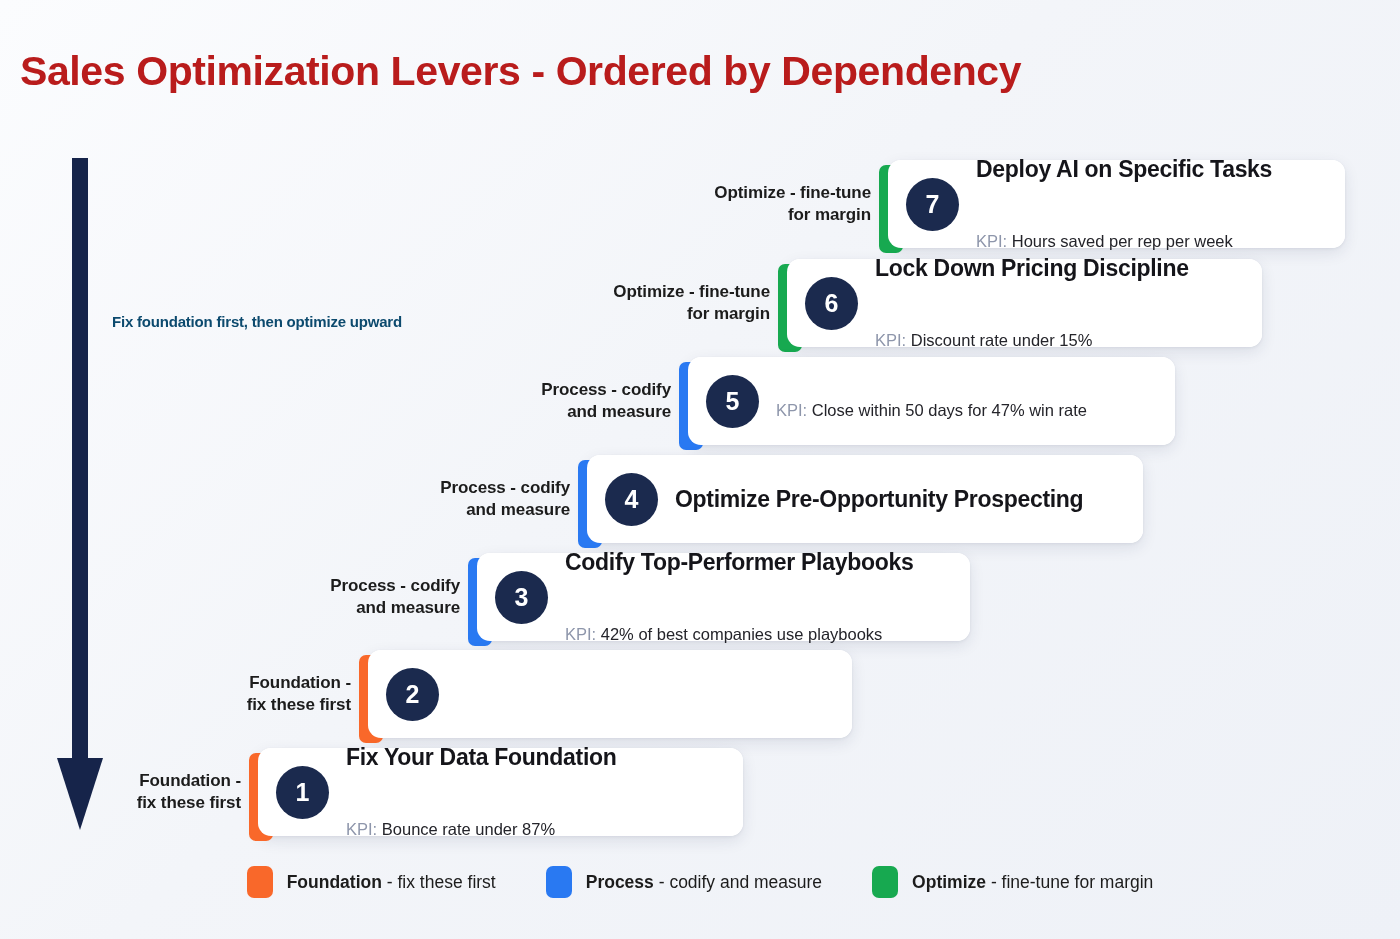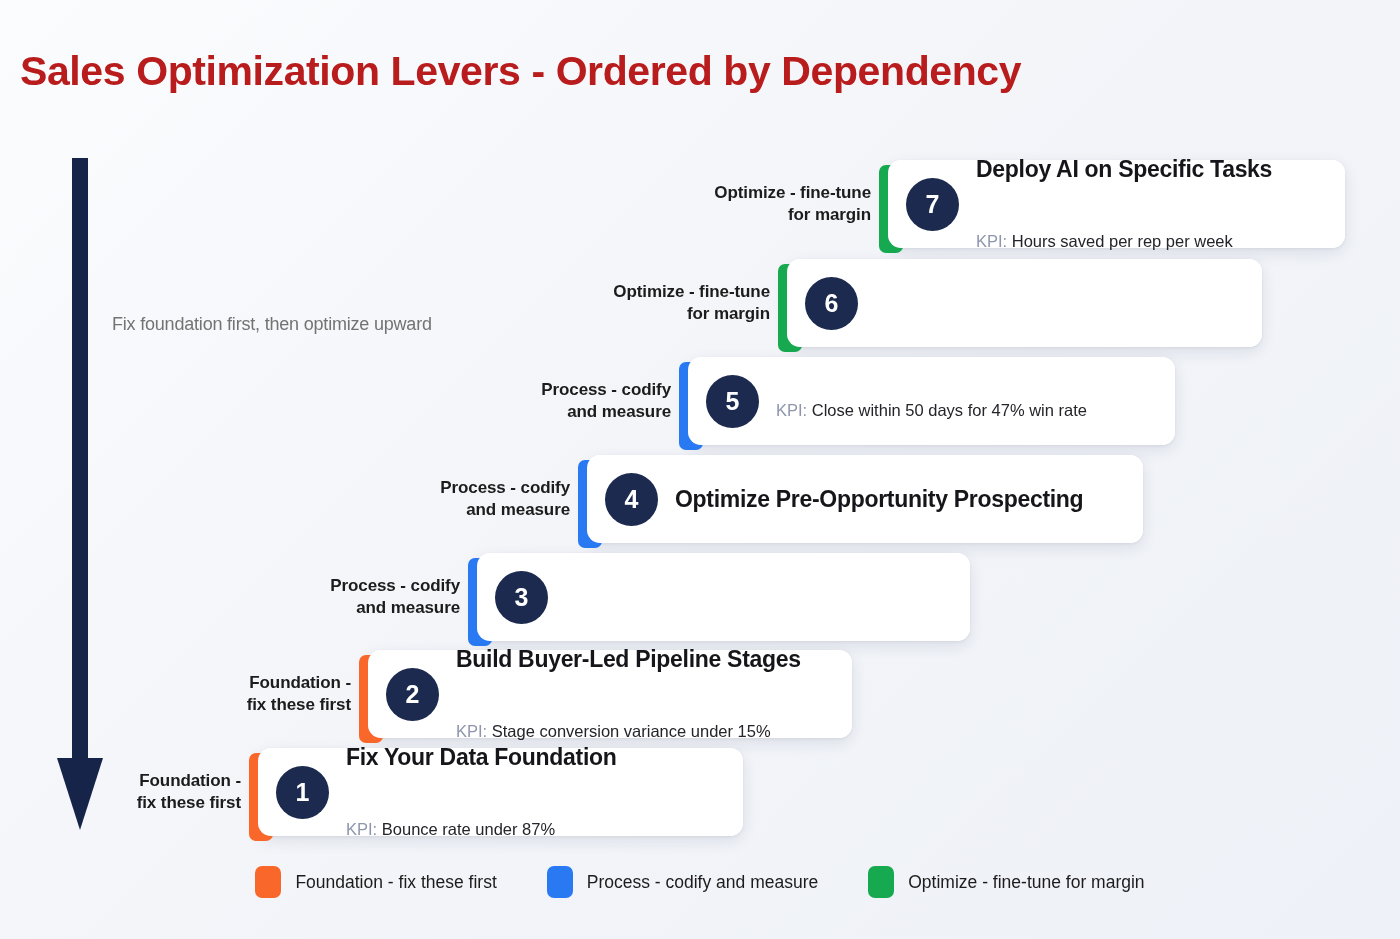--- a/index.html
+++ b/index.html
@@ -54,23 +54,23 @@
     height: 0;
     border-left: 23px solid transparent;
     border-right: 23px solid transparent;
     border-top: 72px solid #16244a;
   }
 
   .side-caption {
     position: absolute;
     left: 112px;
     top: 312px;
-    font-size: 18px;
-    font-weight: normal;
-    color: #737373;
+    font-size: 15px;
+    font-weight: bold;
+    color: #0c4a6e;
     line-height: 1.35;
     letter-spacing: -0.2px;
   }
 
   
   .steps {
     position: absolute;
     left: 0;
     top: 0;
     width: 1400px;
@@ -182,21 +182,21 @@
     height: 32px;
     border-radius: 7px;
     margin-right: 14px;
   }
   .legend-text {
     font-size: 17.5px;
     color: #1c1c1c;
     white-space: nowrap;
   }
   .legend-strong {
-    font-weight: normal;
+    font-weight: bold;
   }
 </style>
 </head>
 <body>
 
 <div class="title">Sales Optimization Levers - Ordered by Dependency</div>
 
 <div class="arrow-wrap">
   <div class="arrow-shaft"></div>
   <div class="arrow-head"></div>
@@ -220,20 +220,24 @@
         </div>
       </div>
     </div>
     <div class="step-row" style="top: 254px; left: 0px; width: 1262px; height: 98px; justify-content: flex-end;">
       <div class="step-label">Optimize - fine-tune
 for margin</div>
       <div class="card" style="width: 475px;">
         <div class="accent" style="background: rgb(23, 169, 80);"></div>
         <div class="card-inner">
           <div class="badge">6</div>
+          <div class="card-text">
+            <div class="card-title">Lock Down Pricing Discipline</div>
+            <div class="card-kpi"><span class="kpi-key">KPI:</span><span> Discount rate under 15%</span></div>
+          </div>
         </div>
       </div>
     </div>
     <div class="step-row" style="top: 352px; left: 0px; width: 1175px; height: 98px; justify-content: flex-end;">
       <div class="step-label">Process - codify
 and measure</div>
       <div class="card" style="width: 487px;">
         <div class="accent" style="background: rgb(41, 121, 242);"></div>
         <div class="card-inner">
           <div class="badge">5</div>
@@ -256,34 +260,34 @@
         </div>
       </div>
     </div>
     <div class="step-row" style="top: 548px; left: 0px; width: 970px; height: 98px; justify-content: flex-end;">
       <div class="step-label">Process - codify
 and measure</div>
       <div class="card" style="width: 493px;">
         <div class="accent" style="background: rgb(41, 121, 242);"></div>
         <div class="card-inner">
           <div class="badge">3</div>
+          <div class="card-text">
+            <div class="card-title">Codify Top-Performer Playbooks</div>
+            <div class="card-kpi"><span class="kpi-key">KPI:</span><span> 42% of best companies use playbooks</span></div>
+          </div>
         </div>
       </div>
     </div>
     <div class="step-row" style="top: 645px; left: 0px; width: 852px; height: 98px; justify-content: flex-end;">
       <div class="step-label">Foundation -
 fix these first</div>
       <div class="card" style="width: 484px;">
         <div class="accent" style="background: rgb(249, 104, 42);"></div>
         <div class="card-inner">
           <div class="badge">2</div>
-          <div class="card-text">
-            <div class="card-title">Build Buyer-Led Pipeline Stages</div>
-            <div class="card-kpi"><span class="kpi-key">KPI:</span><span> Stage conversion variance under 15%</span></div>
-          </div>
         </div>
       </div>
     </div>
     <div class="step-row" style="top: 743px; left: 0px; width: 743px; height: 98px; justify-content: flex-end;">
       <div class="step-label">Foundation -
 fix these first</div>
       <div class="card" style="width: 485px;">
         <div class="accent" style="background: rgb(249, 104, 42);"></div>
         <div class="card-inner">
           <div class="badge">1</div>

